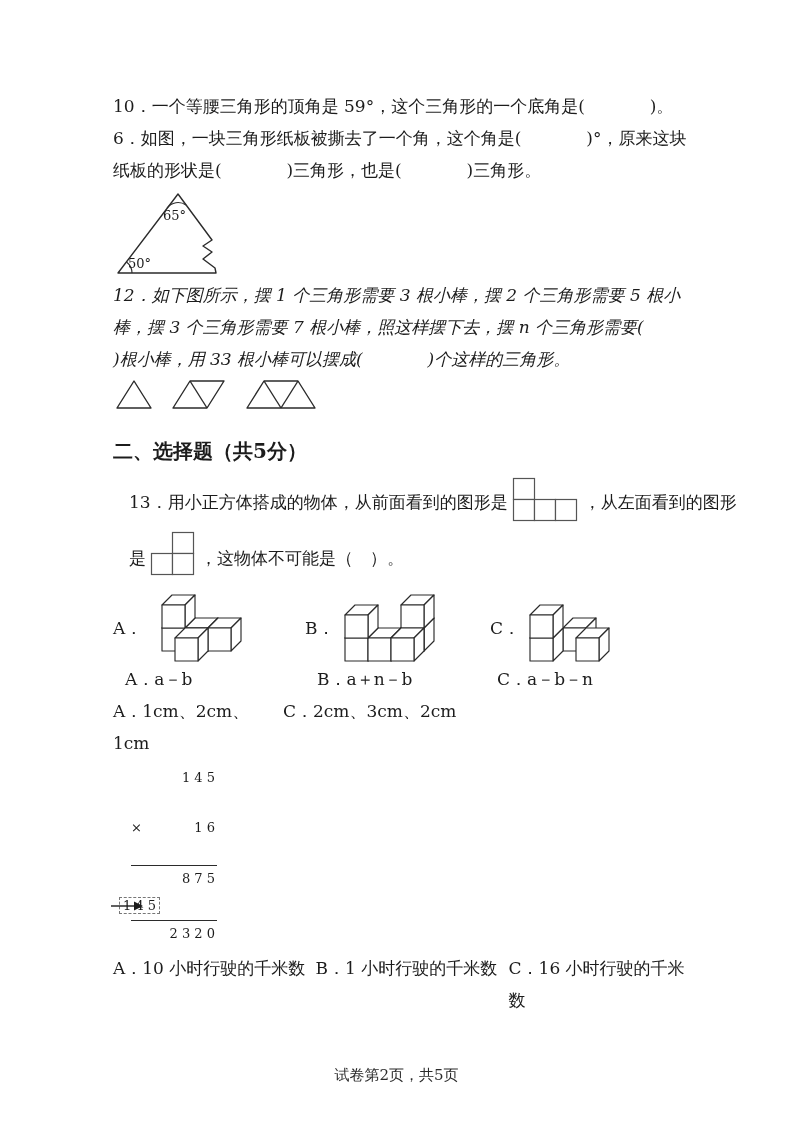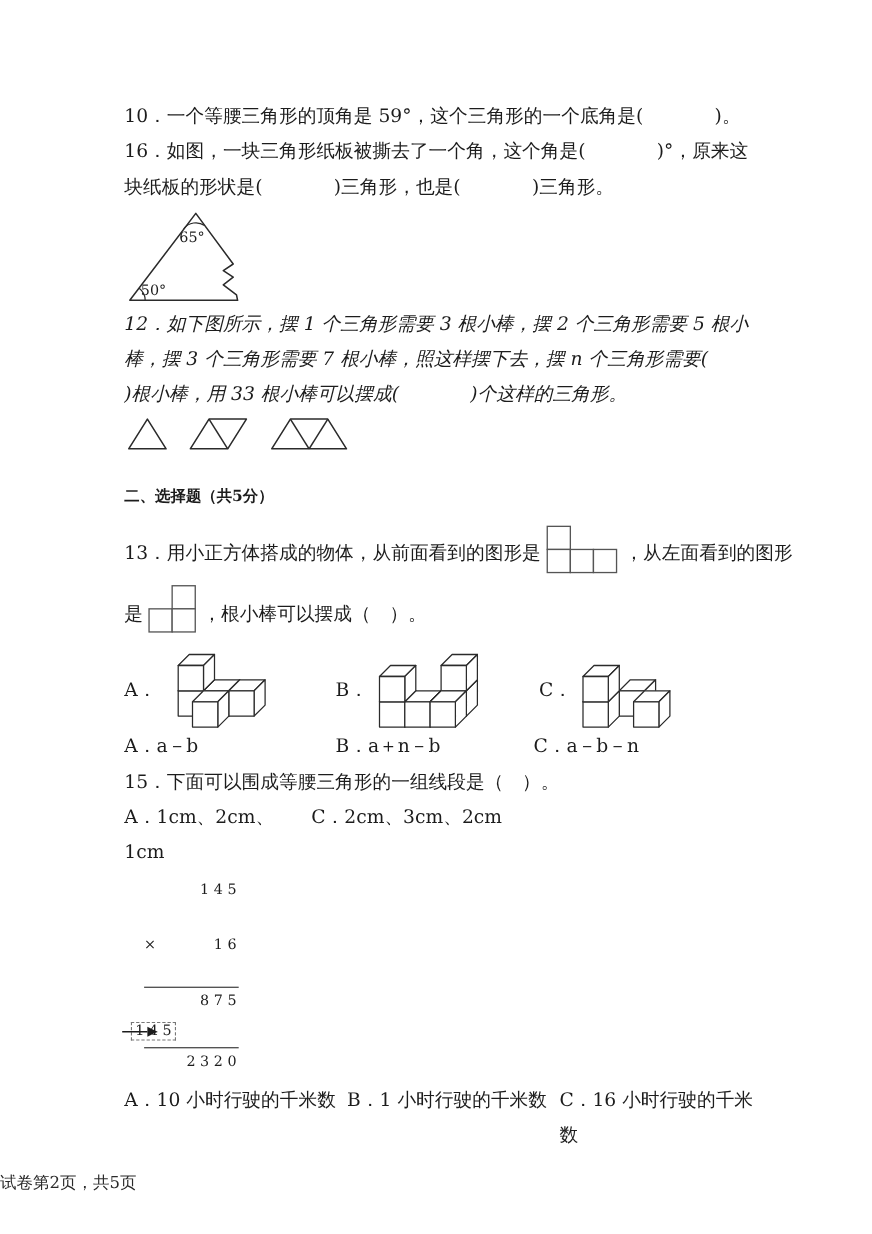--- a/index.html
+++ b/index.html
@@ -22,36 +22,36 @@
   .q12{margin-top:2px;font-style:italic;}
   
   .tri-fig{margin:3px 0 0 2px;height:88px;text-align:center;}
   .tri-fig svg{display:block;}
   .fig-stroke{fill:none;stroke:#2b2b2b;stroke-width:1.4;stroke-linejoin:round;}
   .fig-stroke-thin{fill:none;stroke:#2b2b2b;stroke-width:1.1;}
   .fig-label{font-size:13px;fill:#1c1c1c;}
   
   .tri-row{margin-top:0;height:36px;display:flex;align-items:flex-end;gap:18px;padding-left:2px;}
   
-  .sec-header{font-weight:bold;font-size:14px;margin-top:24px;}
-  
-  .q13line{height:54px;white-space:nowrap;}
+  .sec-header{font-weight:bold;font-size:20px;margin-top:24px;}
+  
+  .q13line{height:54px;white-space:nowrap;margin-left:16px;}
   .inline-fig{vertical-align:-15px;margin:0 4px;}
   .inline-fig2{vertical-align:-13px;margin:0 4px;}
   .sq{fill:#ffffff;stroke:#555;stroke-width:1.2;}
   
   .cube-row{display:flex;margin-top:8px;align-items:flex-start;}
   .cube-opt{display:flex;align-items:center;}
   .cube-opt .opt-label{margin-right:8px;}
   .cube-opt-a{width:192px;}
   .cube-opt-b{width:185px;}
   .cube-face{fill:#ffffff;stroke:#2b2b2b;stroke-width:1.15;stroke-linejoin:round;}
   
   .opt-row{display:flex;margin:0;}
-  .opt-row-14 .col-a{width:192px;}
+  .opt-row-14 .col-a{width:192px;margin-left:12px;}
   .opt-row-14 .col-b{width:180px;}
   .opt-row-15 .col-a{width:170px;}
   .opt-row-15 .col-b{width:187px;}
   .opt-row-16 .col-a{width:212px;}
   .opt-row-16 .col-b{width:202px;}
   .q14{margin-top:0;}
   
   .mult{
     width:102px;margin:6px 0 6px 6px;position:relative;
     font-size:13px;line-height:25px;
@@ -60,31 +60,31 @@
   .times{float:left;margin-left:12px;}
   .mline{border-top:1.4px solid #2b2b2b;width:86px;margin-left:12px;}
   .mrow-arrow{padding-right:19px;position:relative;height:29px;line-height:29px;}
   .dashed{border:1px dashed #777;padding:0 3px;}
   .arrow-icon{position:absolute;left:-8px;top:9px;}
   .arrow-line{stroke:#1c1c1c;stroke-width:1.4;}
   .arrow-head{fill:#1c1c1c;}
   
   .footer{
     position:absolute;left:0;right:0;top:1066px;
-    font-size:15px;color:#2a2a2a;
+    text-align:center;font-size:15px;color:#2a2a2a;
   }
 </style>
 </head>
 <body>
 
 <div class="content">
 
   <p class="qtext">10．一个等腰三角形的顶角是 59°，这个三角形的一个底角是(            )。</p>
 
-  <p class="qtext">16．如图，一块三角形纸板被撕去了一个角，这个角是(            )°，原来这块纸板的形状是(            )三角形，也是(            )三角形。</p>
+  <p class="qtext">6．如图，一块三角形纸板被撕去了一个角，这个角是(            )°，原来这块纸板的形状是(            )三角形，也是(            )三角形。</p>
 
   <div class="tri-fig">
     <svg width="112" height="88" viewBox="0 0 112 88">
       <polygon class="fig-stroke" points="63,5 97,51 88,57 97,63 88,70 100,79 101,84 3,84"></polygon>
       <path class="fig-stroke-thin" d="M 52,19 A 14 14 0 0 1 71,16"></path>
       <path class="fig-stroke-thin" d="M 17,84 A 14 14 0 0 0 11.5,73"></path>
       <text class="fig-label" x="48" y="31">65°</text>
       <text class="fig-label" x="13" y="79">50°</text>
     </svg>
   </div>
@@ -114,21 +114,21 @@
         <rect x="1.5" y="22.5" width="21" height="21" class="sq"></rect>
         <rect x="22.5" y="22.5" width="21" height="21" class="sq"></rect>
         <rect x="43.5" y="22.5" width="21" height="21" class="sq"></rect>
       </svg><span>，从左面看到的图形</span>
   </div>
   <div class="q13line">
     <span>是</span><svg class="inline-fig2" width="46" height="46" viewBox="0 0 46 46">
         <rect x="22.5" y="1.5" width="21" height="21" class="sq"></rect>
         <rect x="1.5" y="22.5" width="21" height="21" class="sq"></rect>
         <rect x="22.5" y="22.5" width="21" height="21" class="sq"></rect>
-      </svg><span>，根小棒可以摆成（　）。</span>
+      </svg><span>，这物体不可能是（　）。</span>
   </div>
 
   <div class="cube-row">
     <div class="cube-opt cube-opt-a">
       <span class="opt-label">A．</span>
       <svg width="106" height="70" viewBox="0 0 106 70">
           <polygon points="12,35 22,25 45,25 35,35" class="cube-face"></polygon>
           <polygon points="35,35 45,25 45,48 35,58" class="cube-face"></polygon>
           <polygon points="12,35 35,35 35,58 12,58" class="cube-face"></polygon>
           <polygon points="35,35 45,25 68,25 58,35" class="cube-face"></polygon>
@@ -186,21 +186,20 @@
         </svg>
     </div>
   </div>
 
   <div class="opt-row opt-row-14">
     <span class="col-a"><span>A．</span><span>a－b</span></span>
     <span class="col-b"><span>B．</span><span>a＋n－b</span></span>
     <span class="col-c"><span>C．</span><span>a－b－n</span></span>
   </div>
 
-  <p class="qtext">15．下面可以围成等腰三角形的一组线段是（　）。</p>
   <div class="opt-row opt-row-15">
     <span class="col-a"><span>A．</span><span>1cm、2cm、1cm</span></span>
     <span class="col-c"><span>C．</span><span>2cm、3cm、2cm</span></span>
   </div>
 
 
   <div class="mult">
     <div class="mrow">1 4 5</div>
     <div class="mrow">
       <span class="times">×</span><span>1 6</span>

